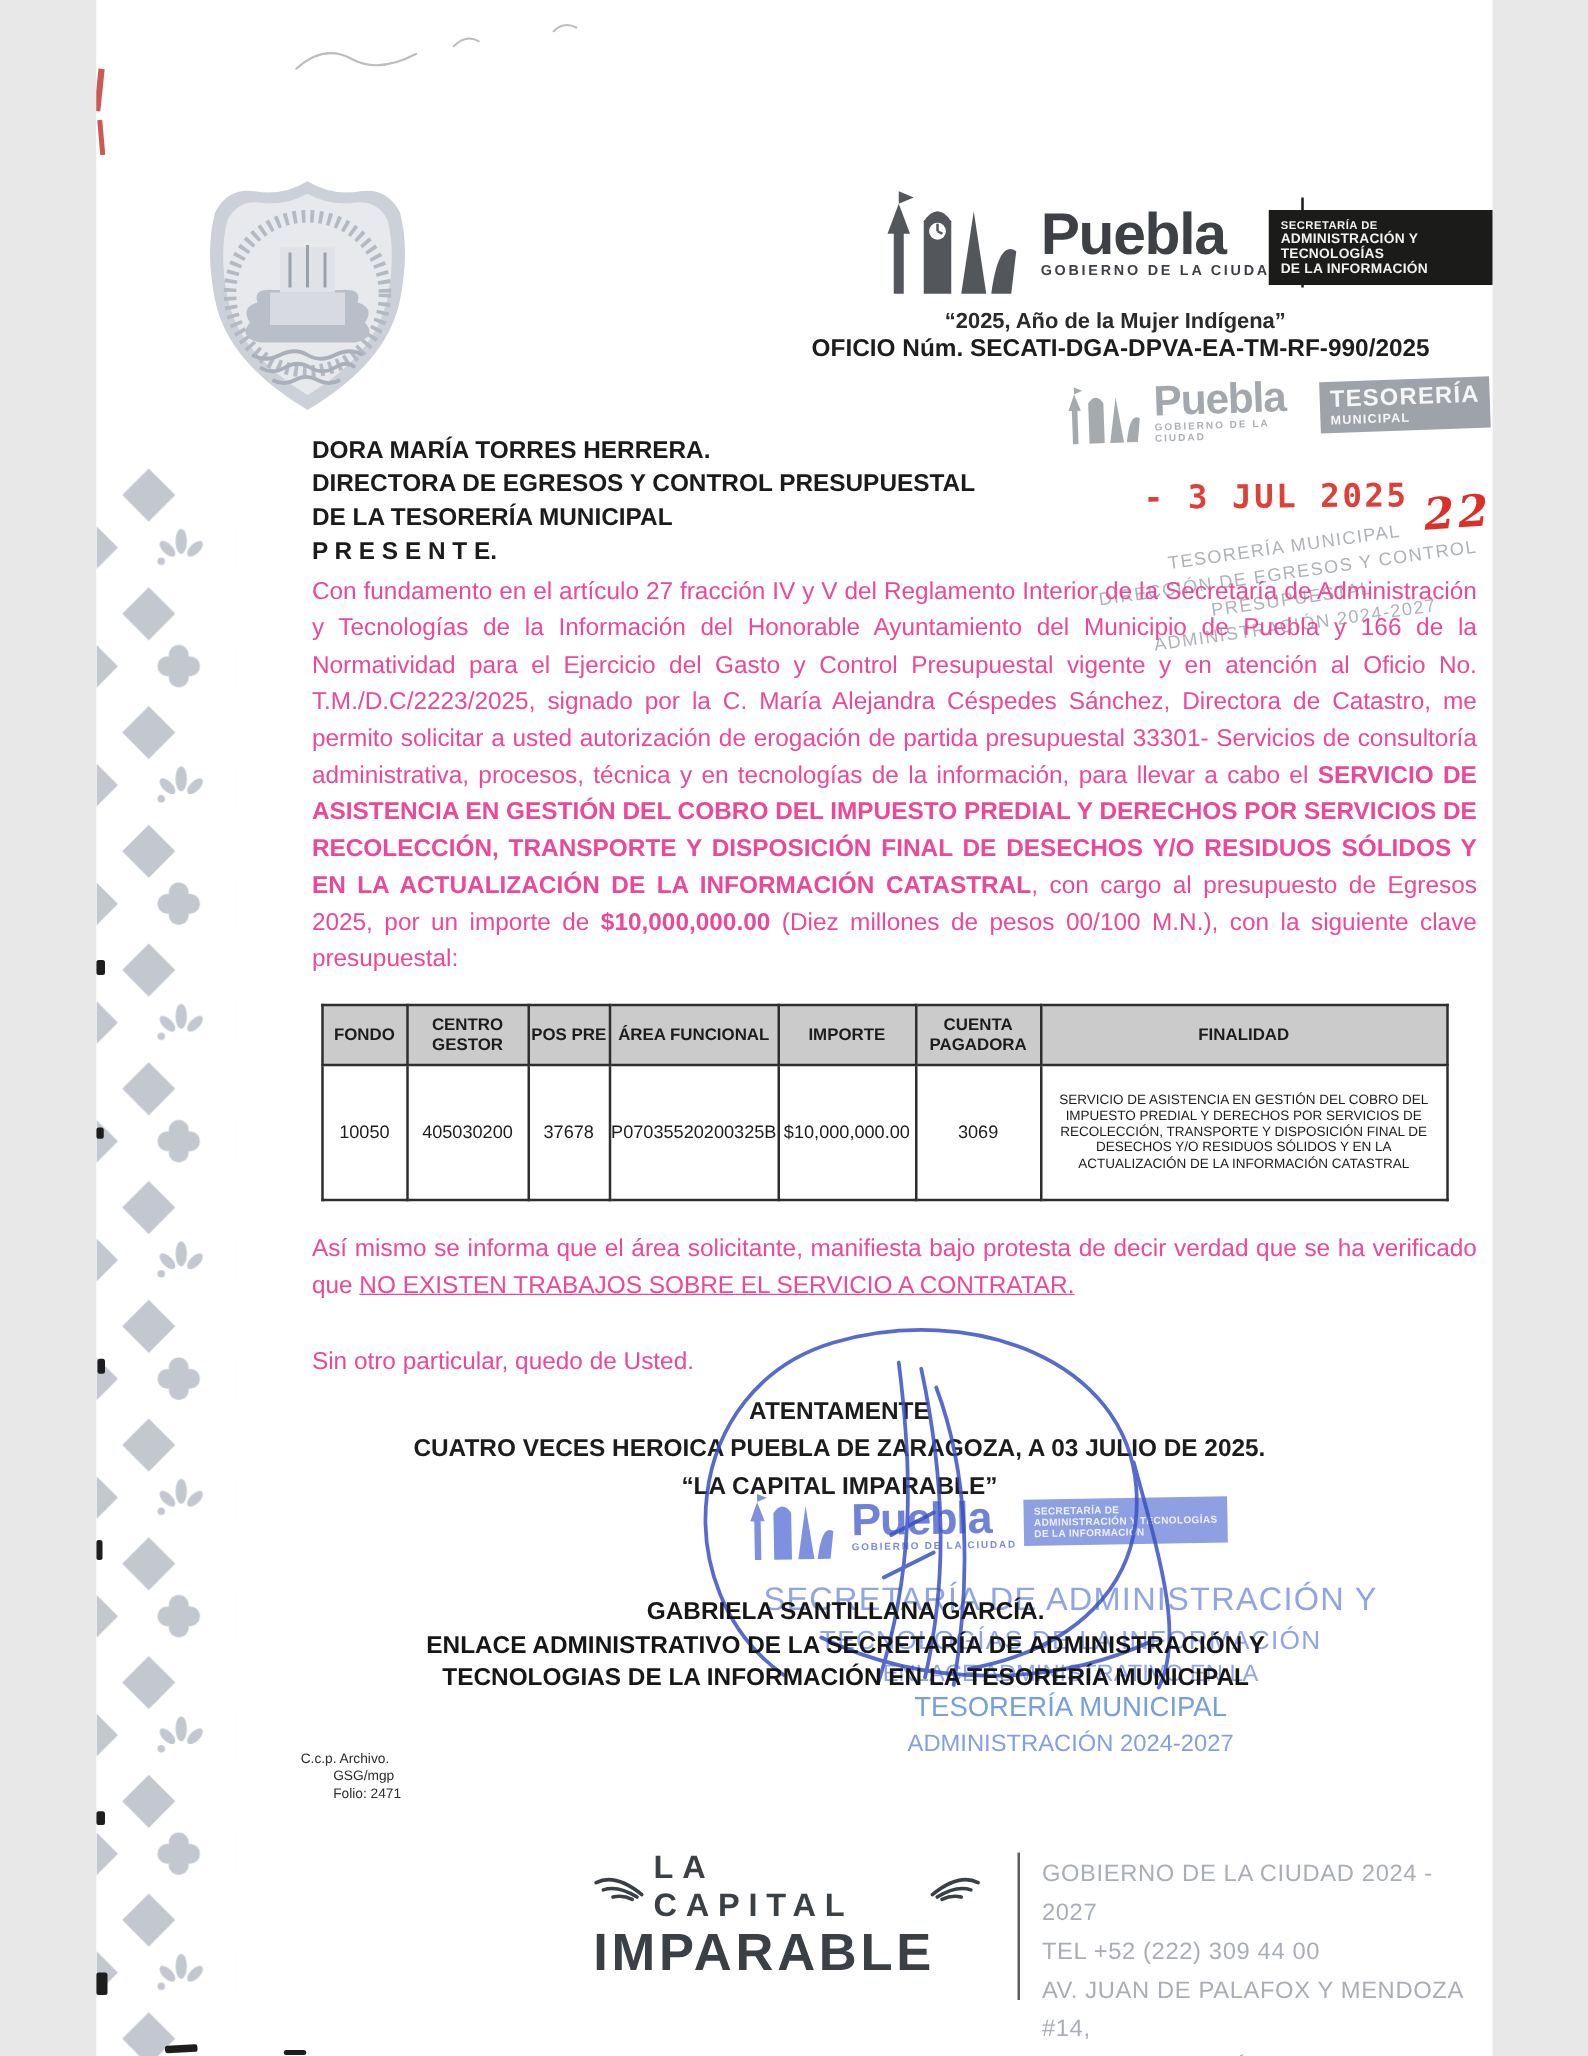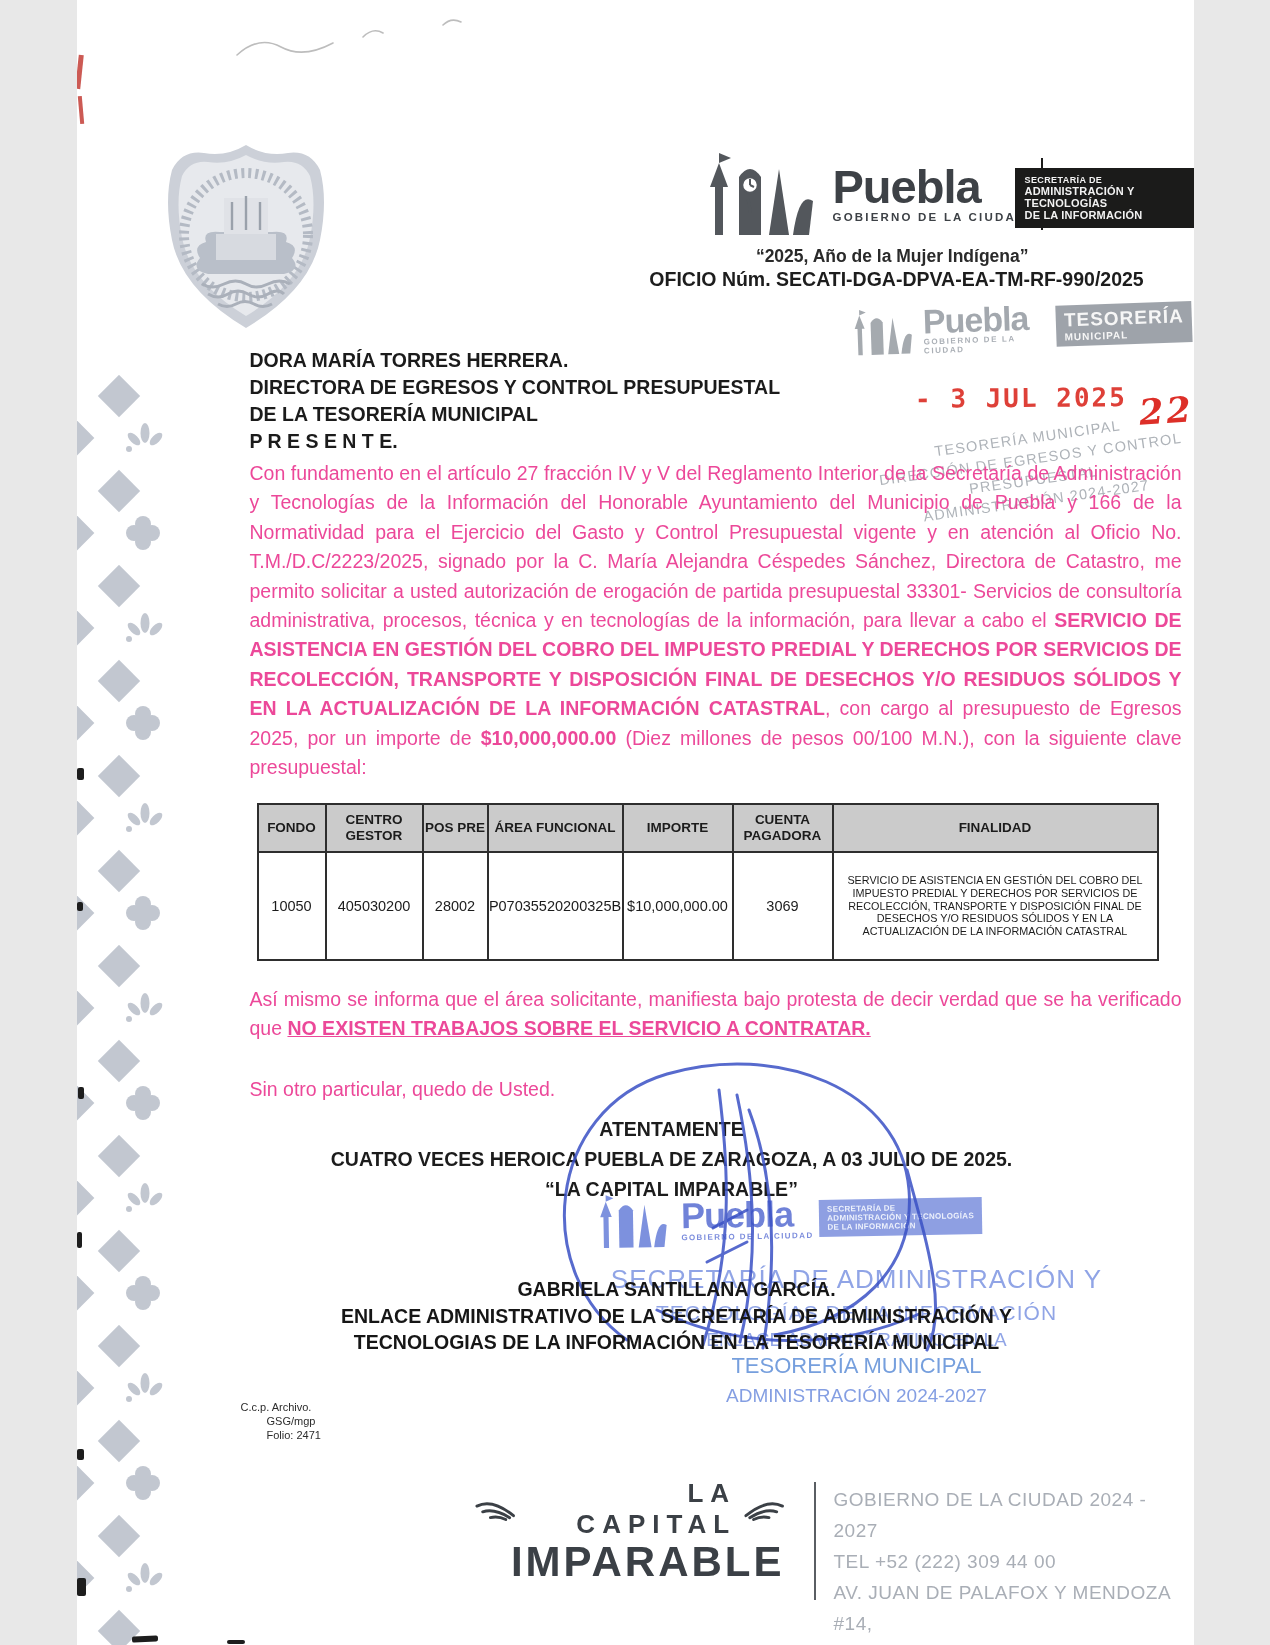--- a/index.html
+++ b/index.html
@@ -55,21 +55,21 @@
 
   
   #recipient { left:173px; top:347px; font-size:19.5px; font-weight:bold; line-height:27px; color:#1b1b1b; }
 
   
   .bodytext { left:173px; width:932px; font-size:19.5px; line-height:29.4px; text-align:justify; color:#ec4899; }
   #para1 { top:459px; }
   #para2 { top:985px; }
   #para3 { top:1075px; text-align:left; }
   .b { font-weight:bold; }
-  .bu { font-weight:bold; text-decoration:underline; }
+  .bu { font-weight:normal; text-decoration:underline; }
 
   
   #budget-table { left:180px; top:803px; width:900px; border-collapse:collapse; table-layout:fixed; }
   #budget-table th, #budget-table td { border:2px solid #2e2e2e; text-align:center; vertical-align:middle; }
   #budget-table th { background:#cbcbcb; font-size:13.5px; line-height:16px; height:48px; color:#1c1c1c; }
   #budget-table td { font-size:14.5px; height:108px; color:#1c1c1c; }
   #budget-table td.fin { font-size:10.8px; line-height:12.8px; padding:3px 6px; }
 
   
   #closing { left:165px; top:1114px; width:860px; text-align:center; font-weight:bold; font-size:19.5px; line-height:30px; color:#1c1c1c; }
@@ -90,21 +90,21 @@
   #bl-e { font-size:19px; color:#6f8ede !important; margin-top:6px; }
   #bl-f { font-size:17px; margin-top:5px; }
 
   #sig-block { left:170px; top:1276px; width:860px; text-align:center; font-weight:bold; font-size:19.5px; line-height:26.5px; color:#161616; }
 
   
   #ccp { left:164px; top:1400px; font-size:11px; line-height:14px; color:#2c2c2c; }
   #ccp .ind { margin-left:26px; }
 
   
-  #footer-logo { left:398px; top:1478px; width:310px; text-align:right; color:#3b4046; }
+  #footer-logo { left:398px; top:1478px; width:310px; text-align:left; color:#3b4046; }
   #fl-top { display:flex; align-items:center; justify-content:center; gap:8px; }
   #fl-top .cap { font-size:26px; font-weight:bold; letter-spacing:7px; }
   #fl-bottom { font-size:42px; font-weight:bold; letter-spacing:3px; line-height:44px; }
   #footer-divider { left:737px; top:1482px; width:2.5px; height:118px; background:#5a5e63; }
   #footer-contact { left:757px; top:1484px; font-size:19px; line-height:31px; color:#a9aeb6; letter-spacing:.5px; }
 
   
   .mark { background:#1d1d1d; border-radius:2px; }
   .redmark { background:#cc5a54; }
 </style>
@@ -249,21 +249,21 @@
         <th>ÁREA FUNCIONAL</th>
         <th>IMPORTE</th>
         <th>CUENTA PAGADORA</th>
         <th>FINALIDAD</th>
       </tr>
     </thead>
     <tbody>
       <tr>
         <td>10050</td>
         <td>405030200</td>
-        <td>28002</td>
+        <td>37678</td>
         <td>P07035520200325B</td>
         <td>$10,000,000.00</td>
         <td>3069</td>
         <td class="fin">SERVICIO DE ASISTENCIA EN GESTIÓN DEL COBRO DEL IMPUESTO PREDIAL Y DERECHOS POR SERVICIOS DE RECOLECCIÓN, TRANSPORTE Y DISPOSICIÓN FINAL DE DESECHOS Y/O RESIDUOS SÓLIDOS Y EN LA ACTUALIZACIÓN DE LA INFORMACIÓN CATASTRAL</td>
       </tr>
     </tbody>
   </table>
 
   <div id="para2" class="abs bodytext"><span>Así mismo se informa que el área solicitante, manifiesta bajo protesta de decir verdad que se ha verificado que </span><span class="bu">NO EXISTEN TRABAJOS SOBRE EL SERVICIO A CONTRATAR.</span></div>
 

